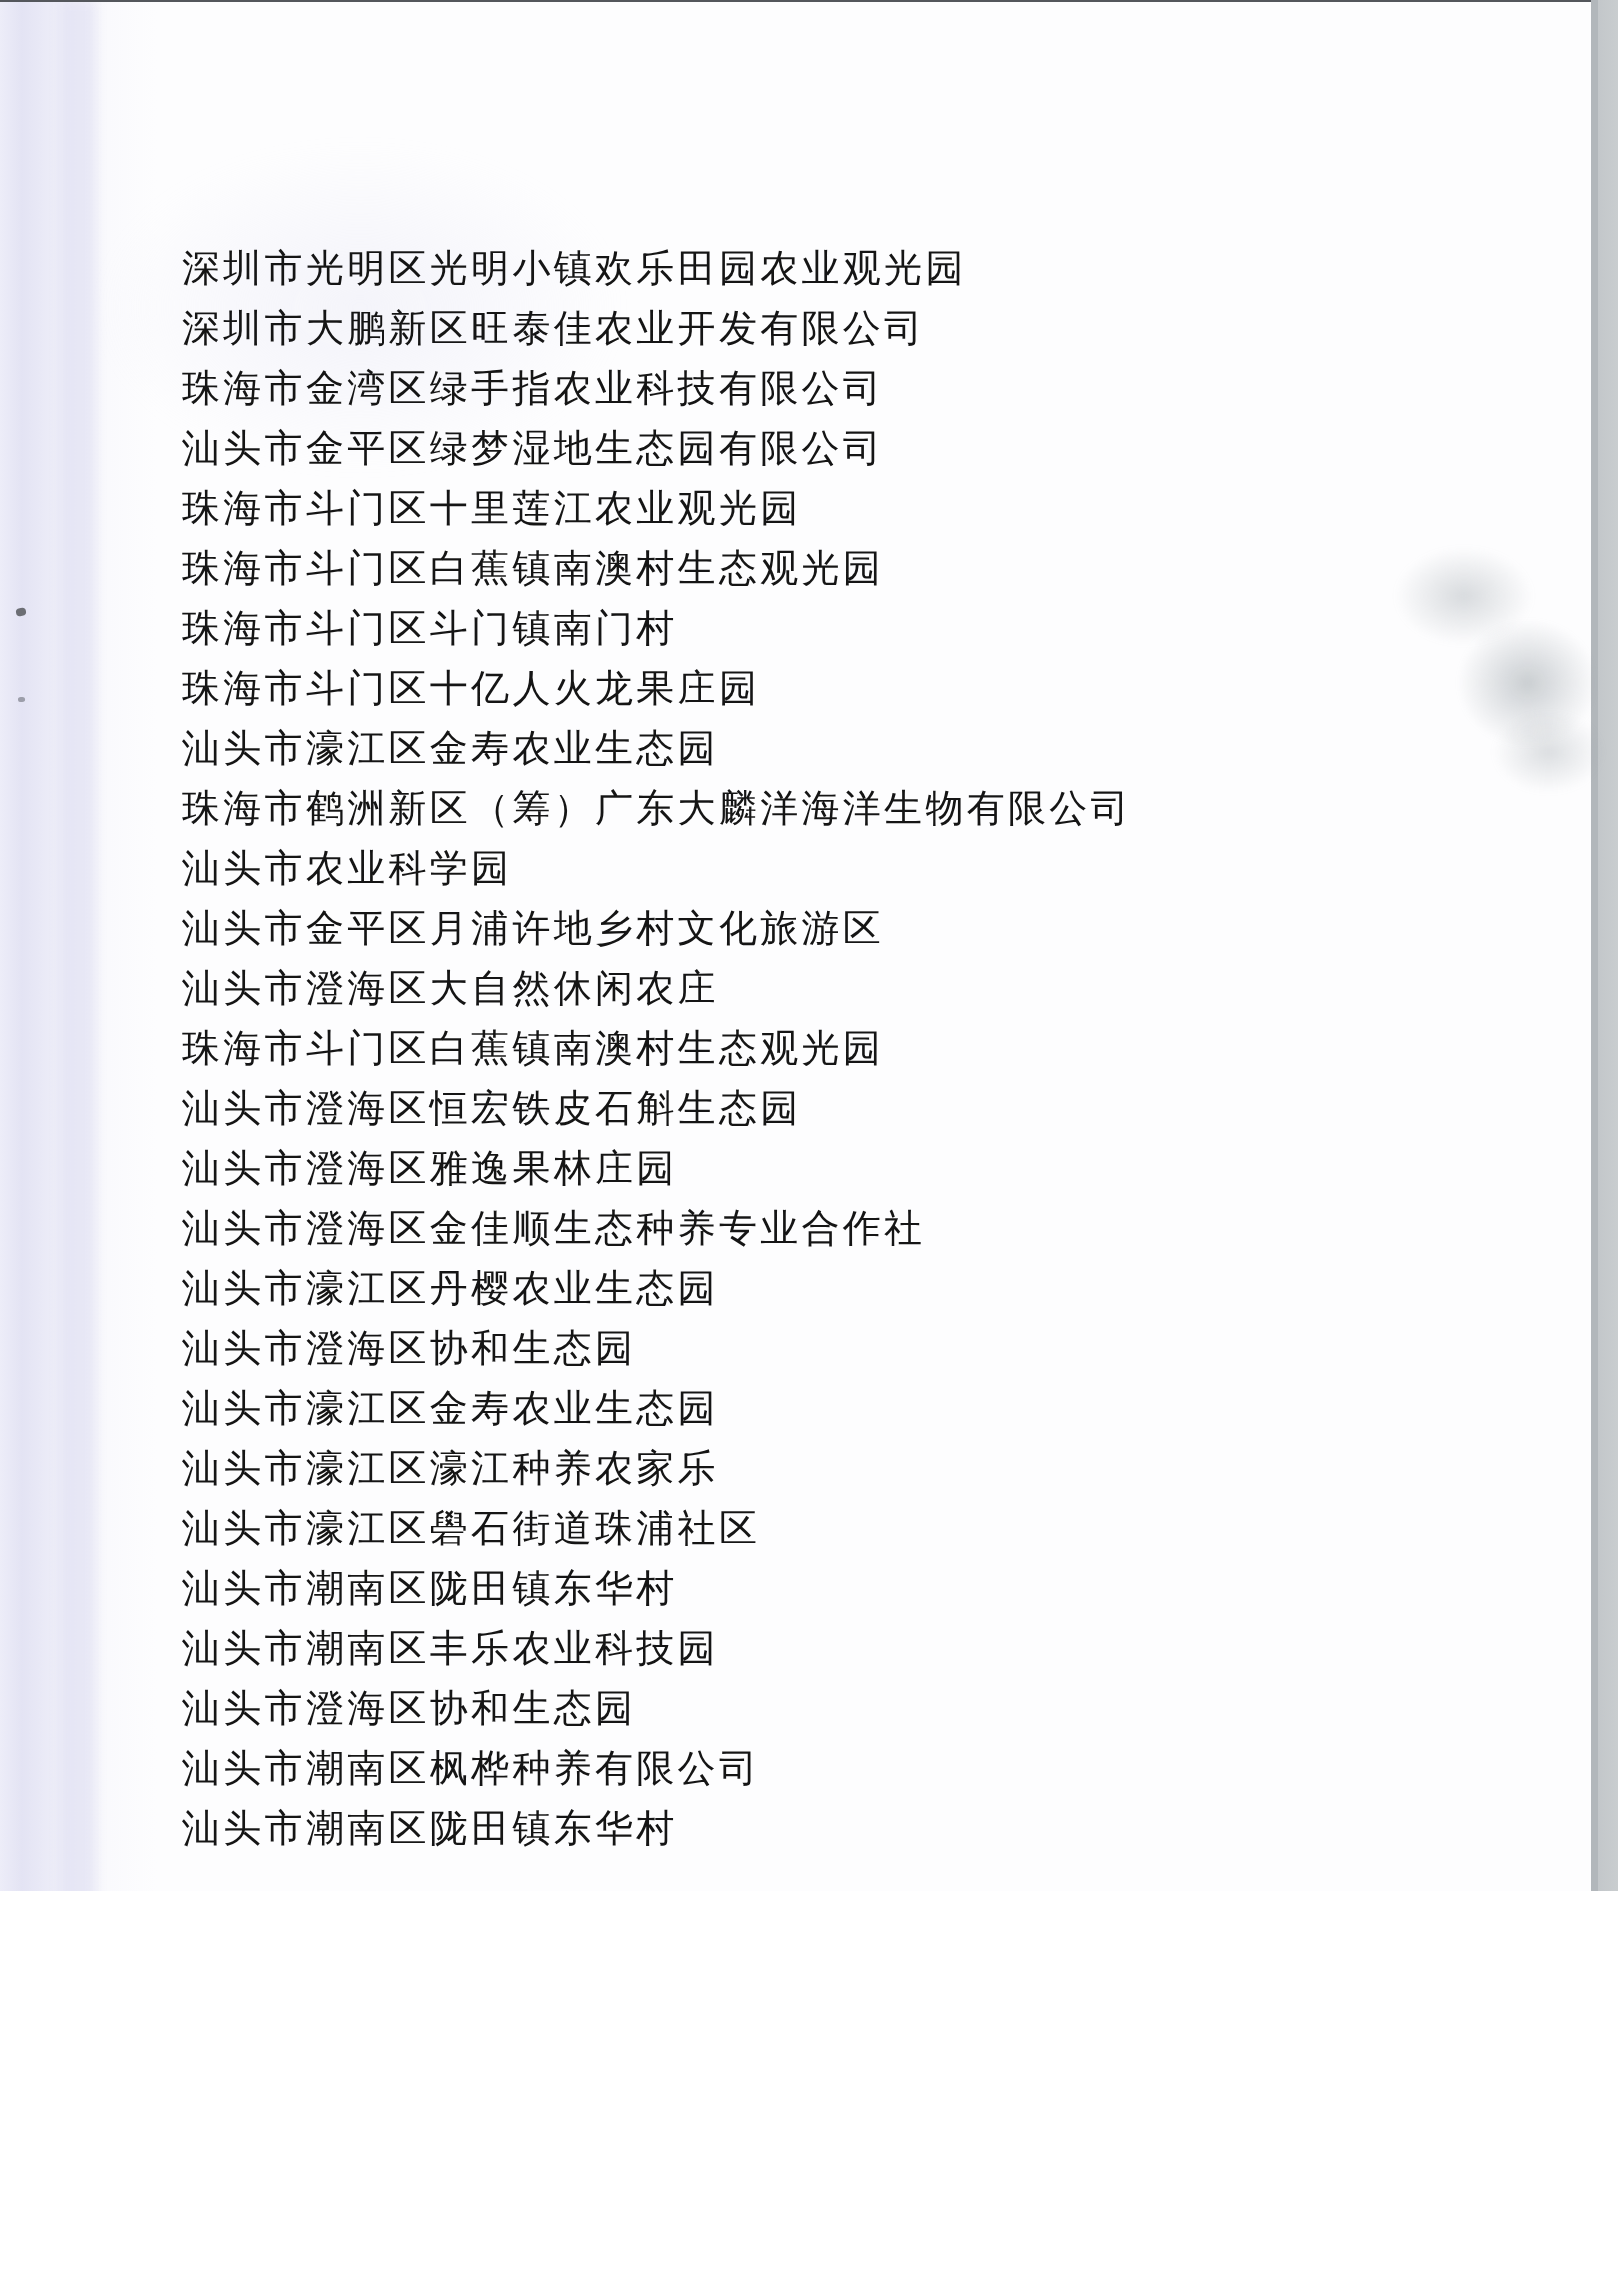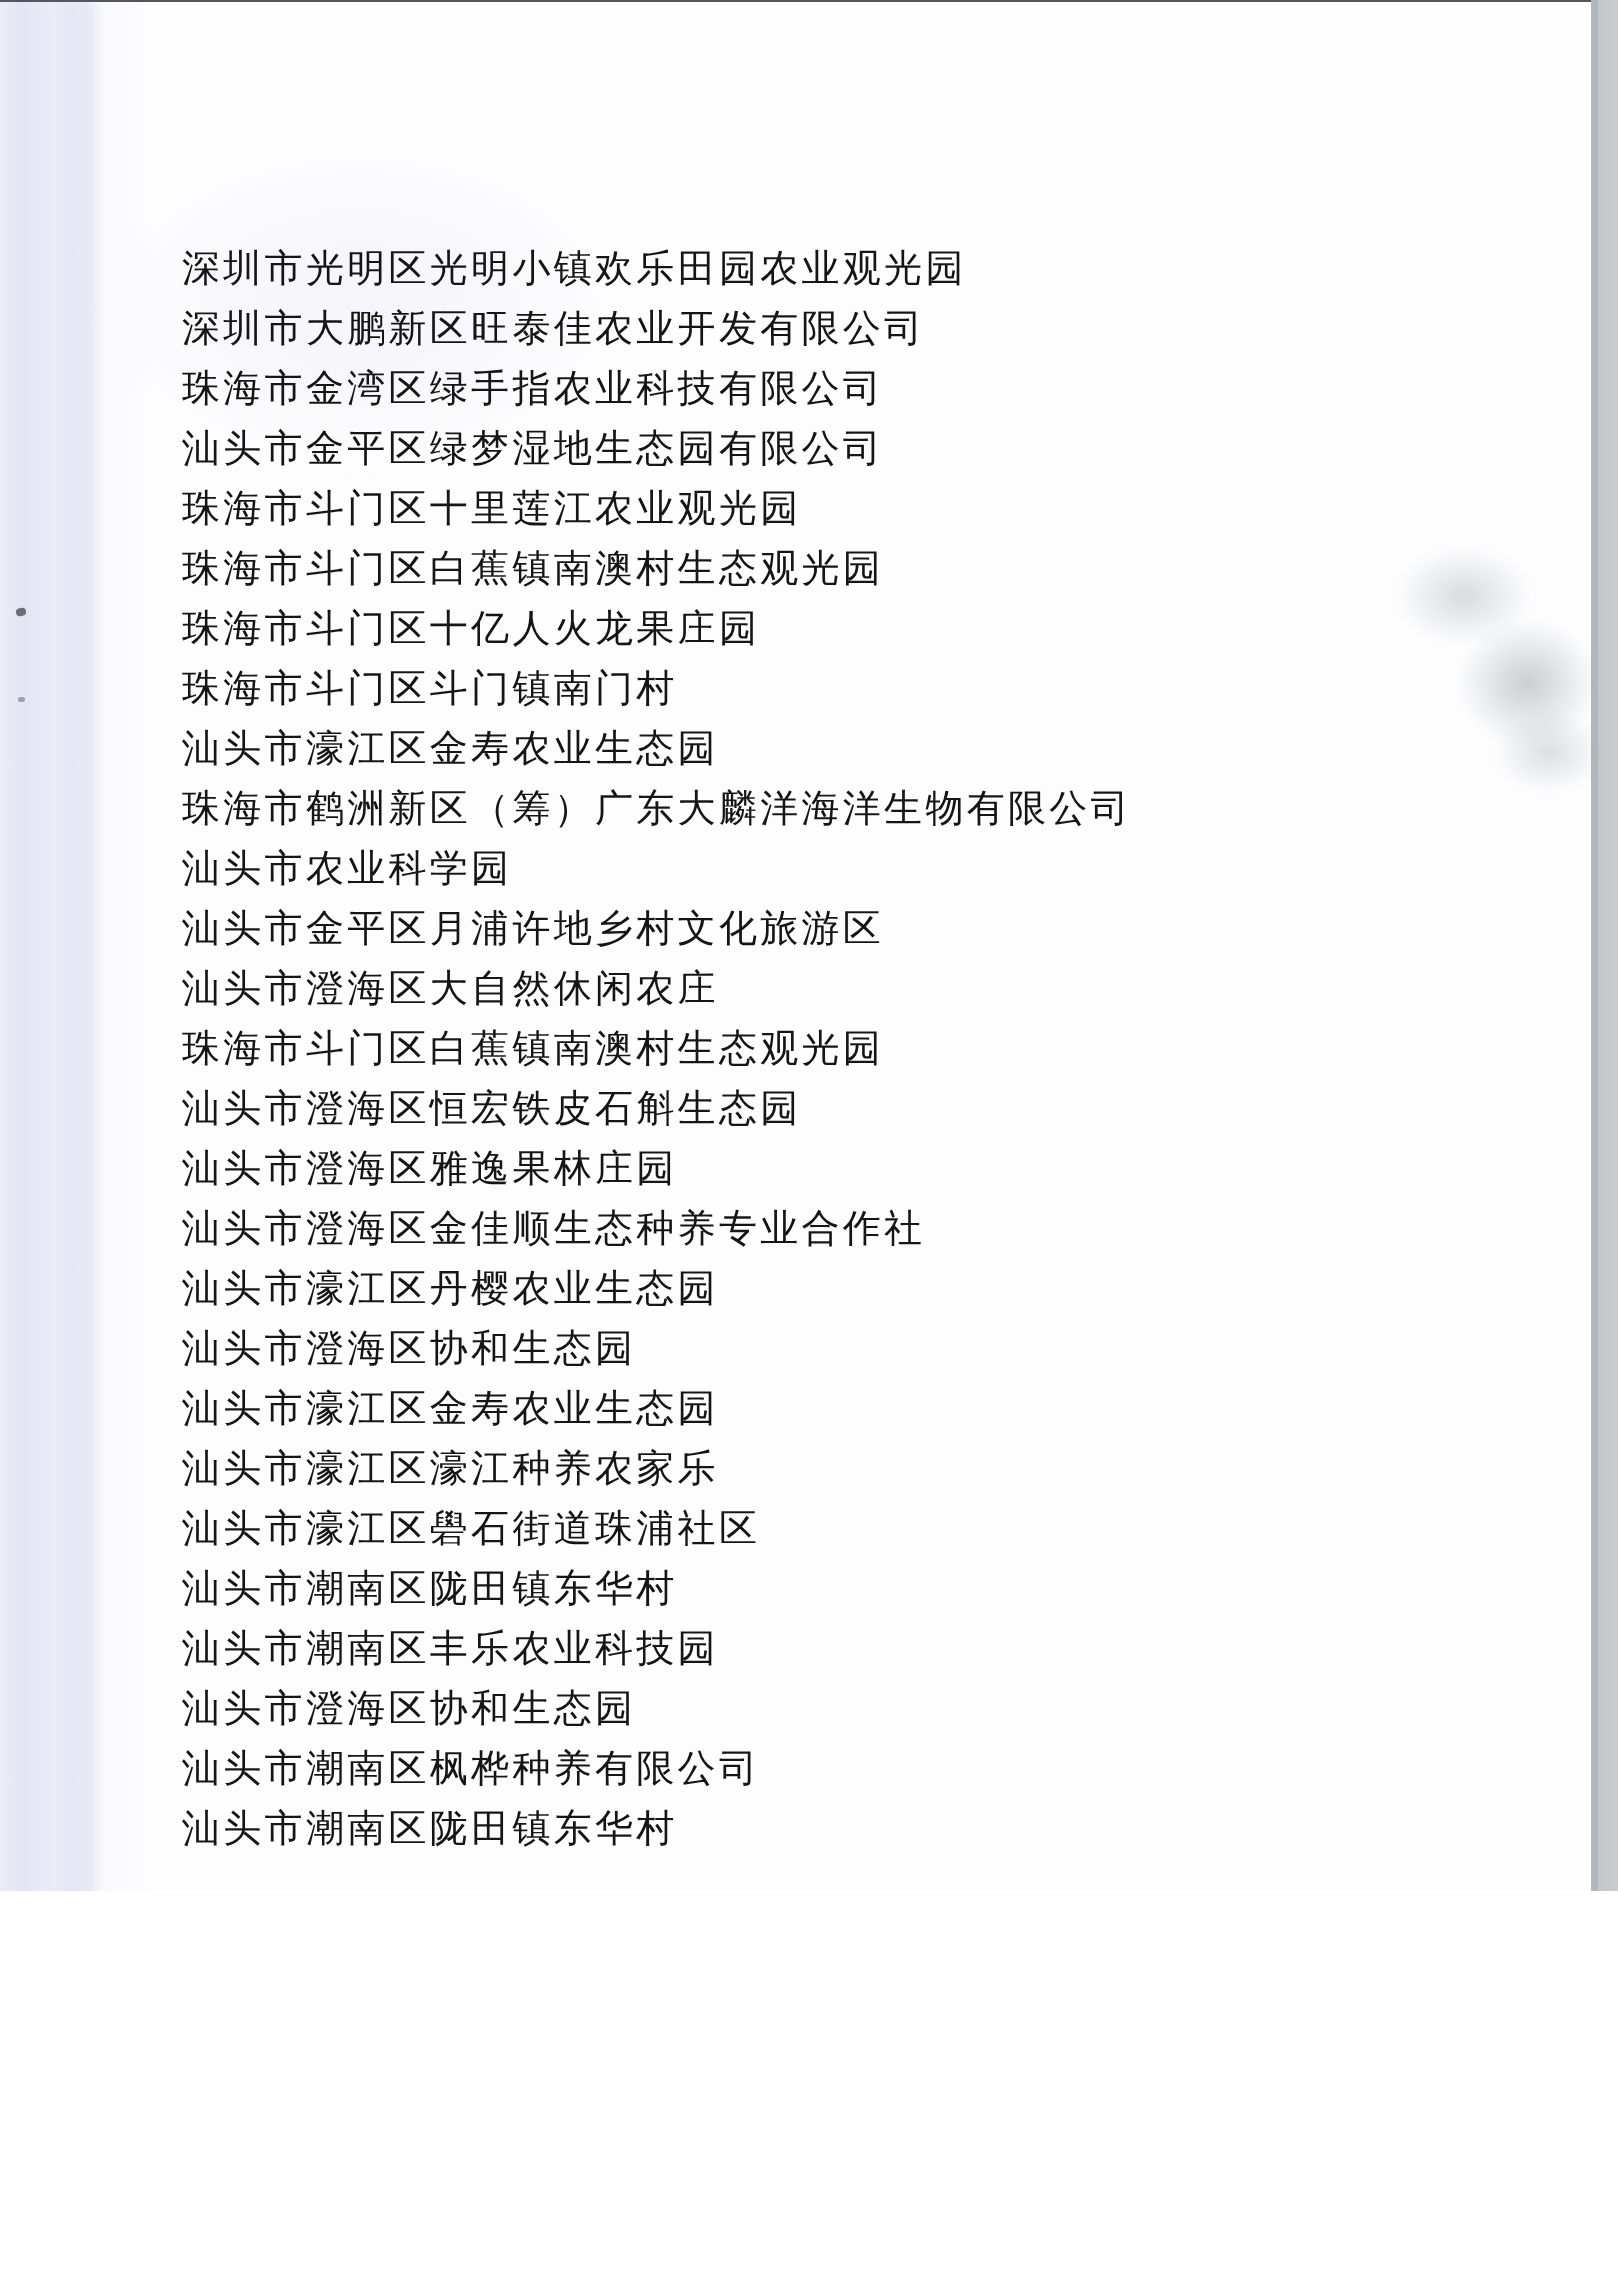--- a/index.html
+++ b/index.html
@@ -126,22 +126,22 @@
   <div class="bottom-edge"></div>
   <div class="bottom-band"></div>
 
   <div class="text-block">
     <div class="line">深圳市光明区光明小镇欢乐田园农业观光园</div>
     <div class="line">深圳市大鹏新区旺泰佳农业开发有限公司</div>
     <div class="line">珠海市金湾区绿手指农业科技有限公司</div>
     <div class="line">汕头市金平区绿梦湿地生态园有限公司</div>
     <div class="line">珠海市斗门区十里莲江农业观光园</div>
     <div class="line">珠海市斗门区白蕉镇南澳村生态观光园</div>
+    <div class="line">珠海市斗门区斗门镇南门村</div>
     <div class="line">珠海市斗门区十亿人火龙果庄园</div>
-    <div class="line">珠海市斗门区斗门镇南门村</div>
     <div class="line">汕头市濠江区金寿农业生态园</div>
     <div class="line">珠海市鹤洲新区（筹）广东大麟洋海洋生物有限公司</div>
     <div class="line">汕头市农业科学园</div>
     <div class="line">汕头市金平区月浦许地乡村文化旅游区</div>
     <div class="line">汕头市澄海区大自然休闲农庄</div>
     <div class="line">珠海市斗门区白蕉镇南澳村生态观光园</div>
     <div class="line">汕头市澄海区恒宏铁皮石斛生态园</div>
     <div class="line">汕头市澄海区雅逸果林庄园</div>
     <div class="line">汕头市澄海区金佳顺生态种养专业合作社</div>
     <div class="line">汕头市濠江区丹樱农业生态园</div>

